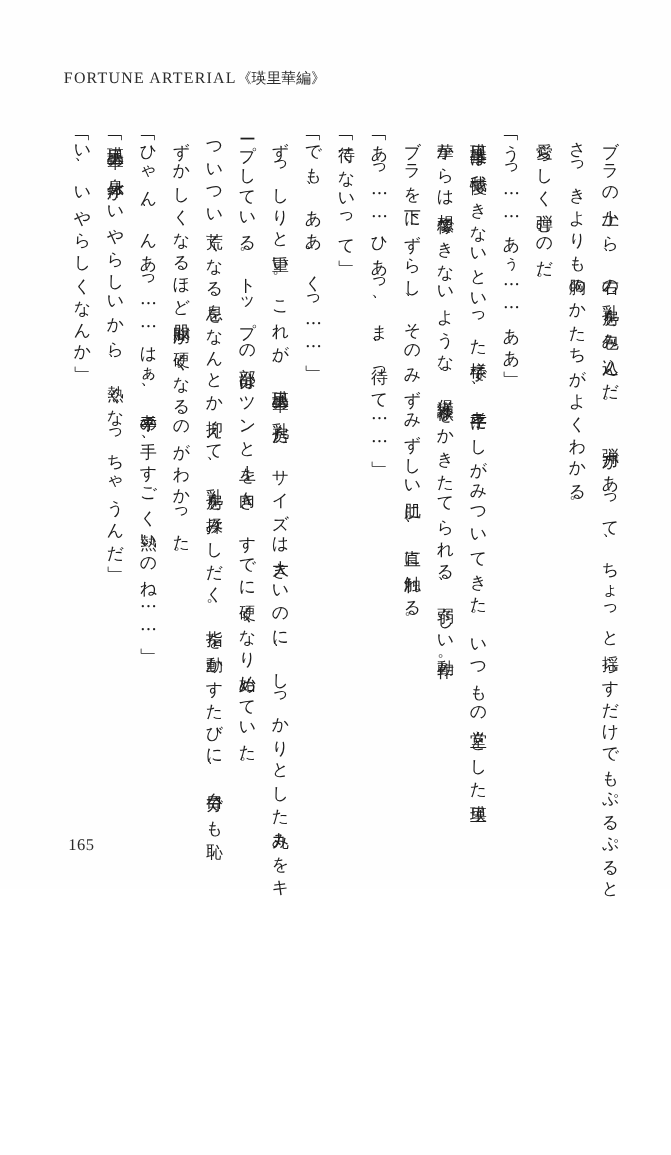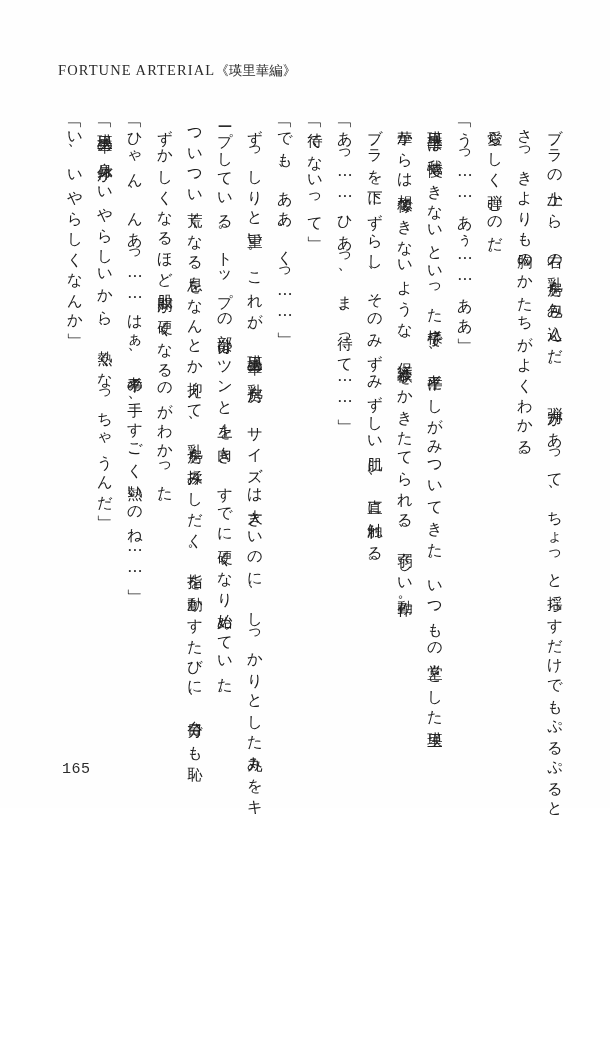--- a/index.html
+++ b/index.html
@@ -60,21 +60,21 @@
     width: 30px;
     margin-left: 0px;
     color: #1d1d1d;
     white-space: pre;
     overflow: visible;
   }
   .page-number {
     position: absolute;
     left: 62px;
     bottom: 30px;
-    font-family: Liberation Mono, monospace;
+    font-family: Liberation Serif, serif;
     font-size: 15px;
     color: #2b2b2b;
     letter-spacing: 0.5px;
   }
 </style>
 </head>
 <body>
 
 <div class="page">
 

